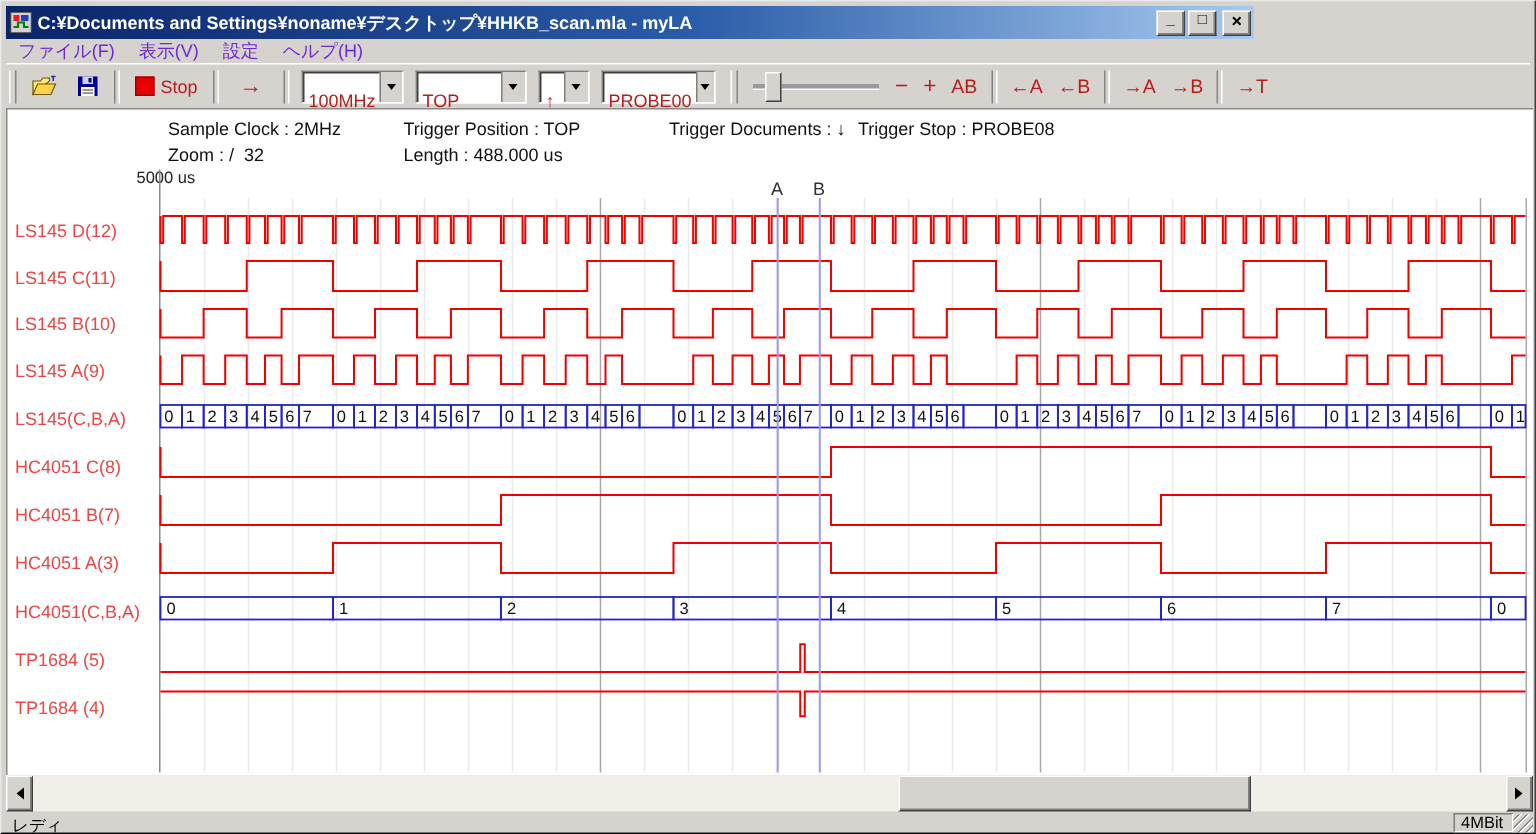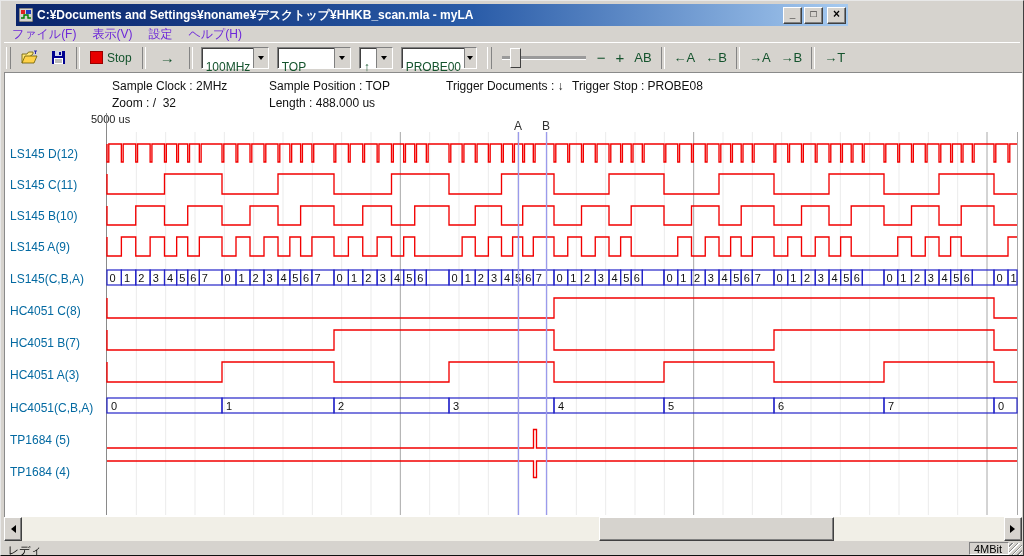--- a/index.html
+++ b/index.html
@@ -1,37 +1,37 @@
 <!DOCTYPE html>
 <html><head>
 <meta charset="utf-8">
 <style>
   html,body{margin:0;padding:0;background:#555;}
   .win{position:relative;width:1024px;height:556px;background:#d6d3ce;
        font-family:"Liberation Sans",sans-serif;overflow:hidden;
        border-top:1px solid #e8e8e8;border-left:1px solid #e8e8e8;
        border-right:1px solid #404040;border-bottom:1px solid #101010;box-sizing:border-box;}
   
-  .titlebar{position:absolute;left:15px;top:3px;width:832px;height:22px;
+  .titlebar{position:absolute;left:3px;top:3px;width:832px;height:22px;
     background:linear-gradient(90deg,#0a246a 0%,#2a5ca8 55%,#a6caf0 100%);
     display:flex;align-items:center;color:#fff;font-size:12px;font-weight:bold;}
   .appicon{width:14px;height:14px;margin:0 4px 0 3px;flex:0 0 auto;}
   .title-text{white-space:nowrap;overflow:hidden;flex:1;}
   .winbtns{display:flex;gap:2px;margin-right:2px;}
   .tbtn{width:17px;height:15px;background:#d6d3ce;border:1px solid;
     border-color:#ffffff #404040 #404040 #ffffff;box-shadow:inset -1px -1px 0 #808080;
     font-size:10px;line-height:12px;text-align:center;color:#000;font-weight:bold;}
   .tbtn.close{margin-left:2px;font-size:12px;line-height:13px;}
   
   .menubar{position:absolute;left:3px;top:26px;width:1016px;height:15px;
     display:flex;align-items:center;font-size:12px;color:#6d28d9;}
   .menu-item{padding:0 8px;}
   
   .toolbar{position:absolute;left:3px;top:41px;width:1016px;height:29px;
-    display:flex;align-items:center;font-size:12px;color:#14532d;
+    display:flex;align-items:center;font-size:12px;color:#b91c1c;
     border-top:1px solid #ffffff;box-shadow:0 1px 0 #9a9a9a;}
   .grip{width:3px;height:22px;border-left:1px solid #fff;border-right:1px solid #848484;margin:0 4px 0 2px;}
   .sep{width:2px;height:22px;border-left:1px solid #848484;border-right:1px solid #fff;margin:0 4px;}
   .flatbtn{display:flex;align-items:center;gap:4px;padding:2px 6px;}
   .redsq{width:11px;height:11px;background:#e80000;border:1px solid #900;}
   .arrowbtn{font-size:15px;padding:0 10px;}
   .combo{display:flex;align-items:stretch;height:20px;background:#fff;margin:0 4px;
     border:1px solid;border-color:#808080 #ffffff #ffffff #808080;box-shadow:inset 1px 1px 0 #404040;}
   .combo-text{font-size:12px;padding:12px 3px 0 4px;white-space:nowrap;}
   .combo-btn{width:15px;background:#d6d3ce;border-left:1px solid #808080;display:flex;align-items:center;justify-content:center;}
@@ -39,21 +39,21 @@
   .slider{display:flex;align-items:center;margin:0 6px;}
   .slider-track{width:84px;height:3px;background:#9a9a9a;border-bottom:1px solid #fff;position:relative;}
   .slider-handle{position:absolute;left:8px;top:-8px;width:9px;height:18px;background:#d6d3ce;
      border:1px solid;border-color:#fff #404040 #404040 #fff;}
   .txtbtn{padding:0 5px;font-size:13px;}
   
   .client{position:absolute;left:3px;top:71px;width:1018px;height:445px;background:#fff;
     border-top:1px solid #8a8a8a;border-left:1px solid #8a8a8a;box-sizing:border-box;}
   .info-text{position:absolute;font-size:12px;color:#111;white-space:pre;}
   .scale-label{position:absolute;font-size:11px;color:#222;}
-  .ch-label{position:absolute;left:5px;font-size:12px;color:#0369a1;transform:translateY(-50%);white-space:nowrap;}
+  .ch-label{position:absolute;left:5px;font-size:12px;color:#ef4444;transform:translateY(-50%);white-space:nowrap;}
   
   #wave-svg{position:absolute;left:0;top:0;pointer-events:none;z-index:5;}
   
   .hscroll{position:absolute;left:3px;top:516px;width:1018px;height:24px;background:#f1efe7;}
   .sb-btn{position:absolute;top:0;width:18px;height:24px;background:#d6d3ce;border:1px solid;
     border-color:#fff #404040 #404040 #fff;box-shadow:inset -1px -1px 0 #808080;
     display:flex;align-items:center;justify-content:center;box-sizing:border-box;}
   .sb-left{left:0;} .sb-right{right:0;}
   .tri-l{width:0;height:0;border:4px solid transparent;border-right:5px solid #000;margin-right:3px;}
   .tri-r{width:0;height:0;border:4px solid transparent;border-left:5px solid #000;margin-left:3px;}
@@ -153,21 +153,21 @@
     <span class="sep"></span>
     <span class="txtbtn">→A</span>
     <span class="txtbtn">→B</span>
     <span class="sep"></span>
     <span class="txtbtn">→T</span>
   </div>
 
   <div class="client">
     <span class="info-text" style="left:107px;top:6px">Sample Clock : 2MHz</span>
     <span class="info-text" style="left:107px;top:23px">Zoom : /  32</span>
-    <span class="info-text" style="left:264px;top:6px">Sample Position : TOP</span>
+    <span class="info-text" style="left:264px;top:6px">Trigger Position : TOP</span>
     <span class="info-text" style="left:264px;top:23px">Length : 488.000 us</span>
     <span class="info-text" style="left:441px;top:6px">Trigger Documents : ↓</span>
     <span class="info-text" style="left:567px;top:6px">Trigger Stop : PROBE08</span>
     <span class="scale-label" style="left:86px;top:40px">5000 us</span>
 
     <span class="ch-label" style="top:81px">LS145 D(12)</span>
     <span class="ch-label" style="top:112px">LS145 C(11)</span>
     <span class="ch-label" style="top:143px">LS145 B(10)</span>
     <span class="ch-label" style="top:174px">LS145 A(9)</span>
     <span class="ch-label" style="top:206px">LS145(C,B,A)</span>

